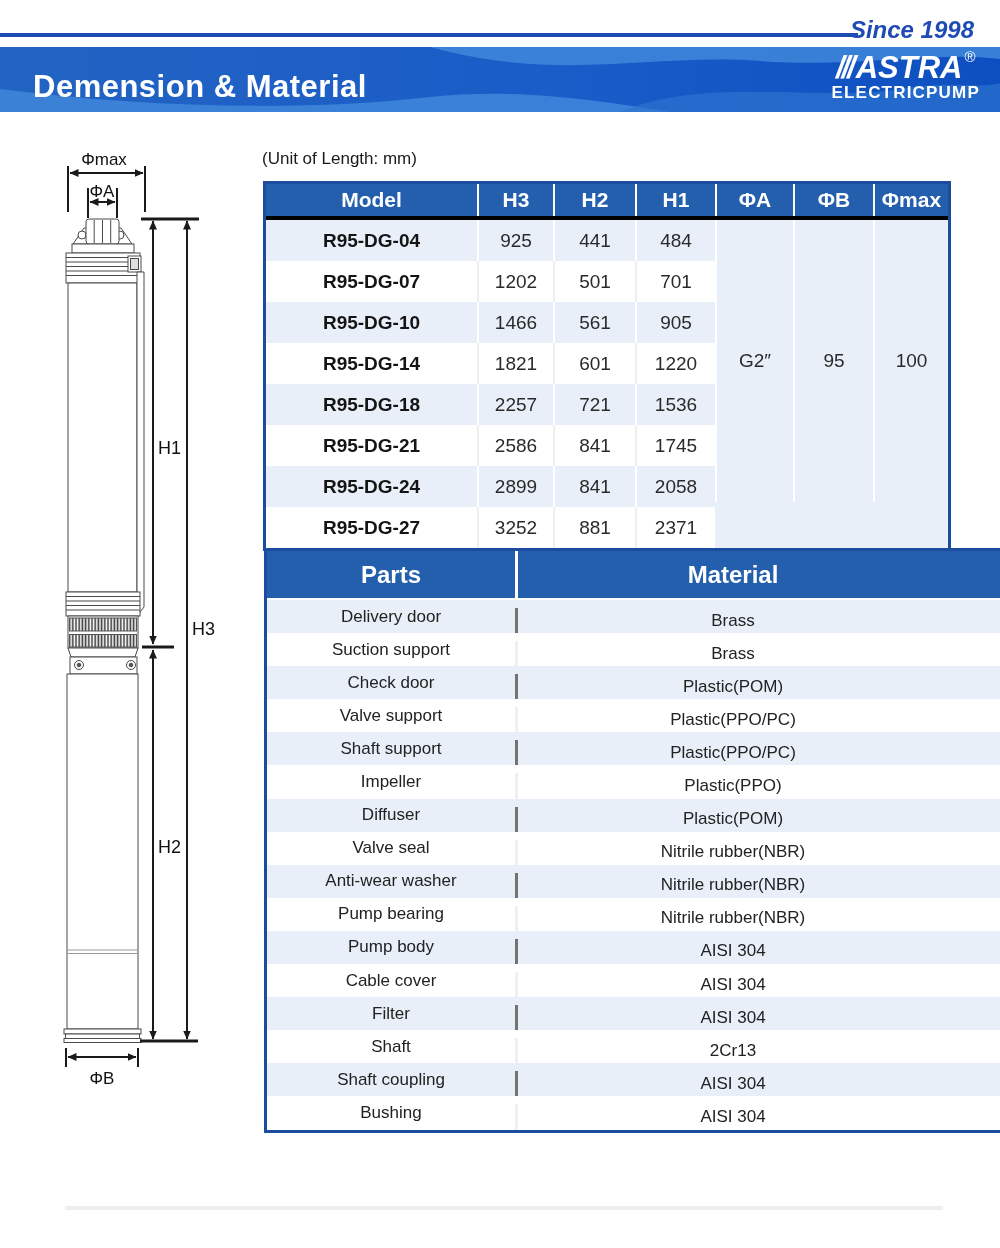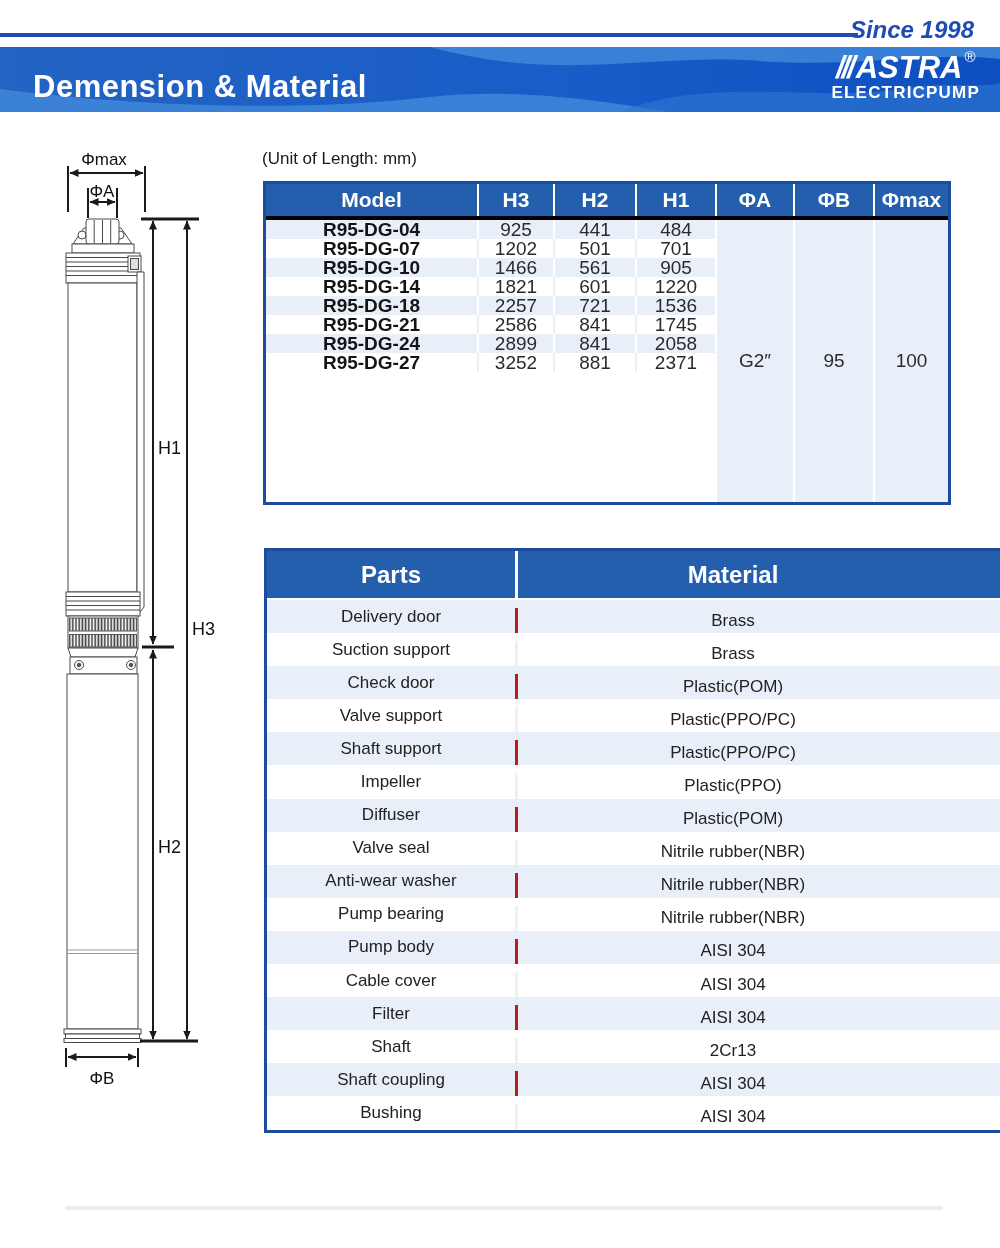--- a/index.html
+++ b/index.html
@@ -35,21 +35,21 @@
   
   .table1{position:absolute;left:263px;top:181px;width:688px;border:3px solid #1b4c9e;
           box-sizing:border-box;background:#fff;}
   .table1 *{box-sizing:border-box;}
   .t1-header{display:flex;height:36px;background:#245fae;border-bottom:4px solid #000000;}
   .t1-header .cell{display:flex;align-items:center;justify-content:center;color:#fff;
                    font-size:21px;font-weight:bold;}
   .t1-header .cell + .cell{border-left:2px solid #fff;}
   .t1-body{display:flex;}
   .t1-rows{width:449px;}
-  .t1-row{display:flex;height:19px;justify-content:center;}
+  .t1-row{display:flex;height:41px;justify-content:center;}
   .t1-row.shade{background:#e9eff9;}
   .t1-row .cell{display:flex;align-items:center;justify-content:center;font-size:19px;color:#2a2a2a;}
   .t1-row .cell + .cell{border-left:2px solid #fff;}
   .t1-row.plain .cell + .cell{border-left-color:#efefef;}
   .t1-row .model{font-weight:bold;color:#141414;}
   .t1-merged{display:flex;background:#e9eff9;justify-content:flex-end;}
   .t1-merged .mcell{height:282px;display:flex;align-items:center;justify-content:center;
                     font-size:19px;color:#2a2a2a;border-left:2px solid #fff;}
   .c0{width:211px}.c1{width:76px}.c2{width:82px}.c3{width:80px}
   .c4{width:78px}.c5{width:80px}.c6{width:75px}
@@ -58,21 +58,21 @@
   .table2{position:absolute;left:264px;top:548px;width:780px;border:3px solid #1b4c9e;
           box-sizing:border-box;background:#fff;}
   .table2 *{box-sizing:border-box;}
   .t2-header{display:flex;height:49px;background:#245fae;border-bottom:2px solid #fff;}
   .t2-header .cell{display:flex;align-items:center;justify-content:center;color:#fff;
                    font-size:24px;font-weight:bold;}
   .t2-header .cell + .cell{border-left:3px solid #fff;}
   .t2-row{display:flex;height:33.1px;}
   .t2-row.shade{background:#e9eff9;}
   .t2-row .cell{display:flex;align-items:center;justify-content:center;font-size:17px;color:#222;}
-  .t2-row .cell + .cell{border-left:3px solid #b91c1c;margin-top:8px;}
+  .t2-row .cell + .cell{border-left:3px solid #737373;margin-top:8px;}
   .t2-row.plain .cell + .cell{border-left-color:#f0f0f0;}
   .p{width:248px}.m{width:433px}
 
   .footer-rule{position:absolute;left:65px;top:1206px;width:878px;height:4px;background:#ededed;}
 </style>
 </head>
 <body>
 
 <div class="page">
 

